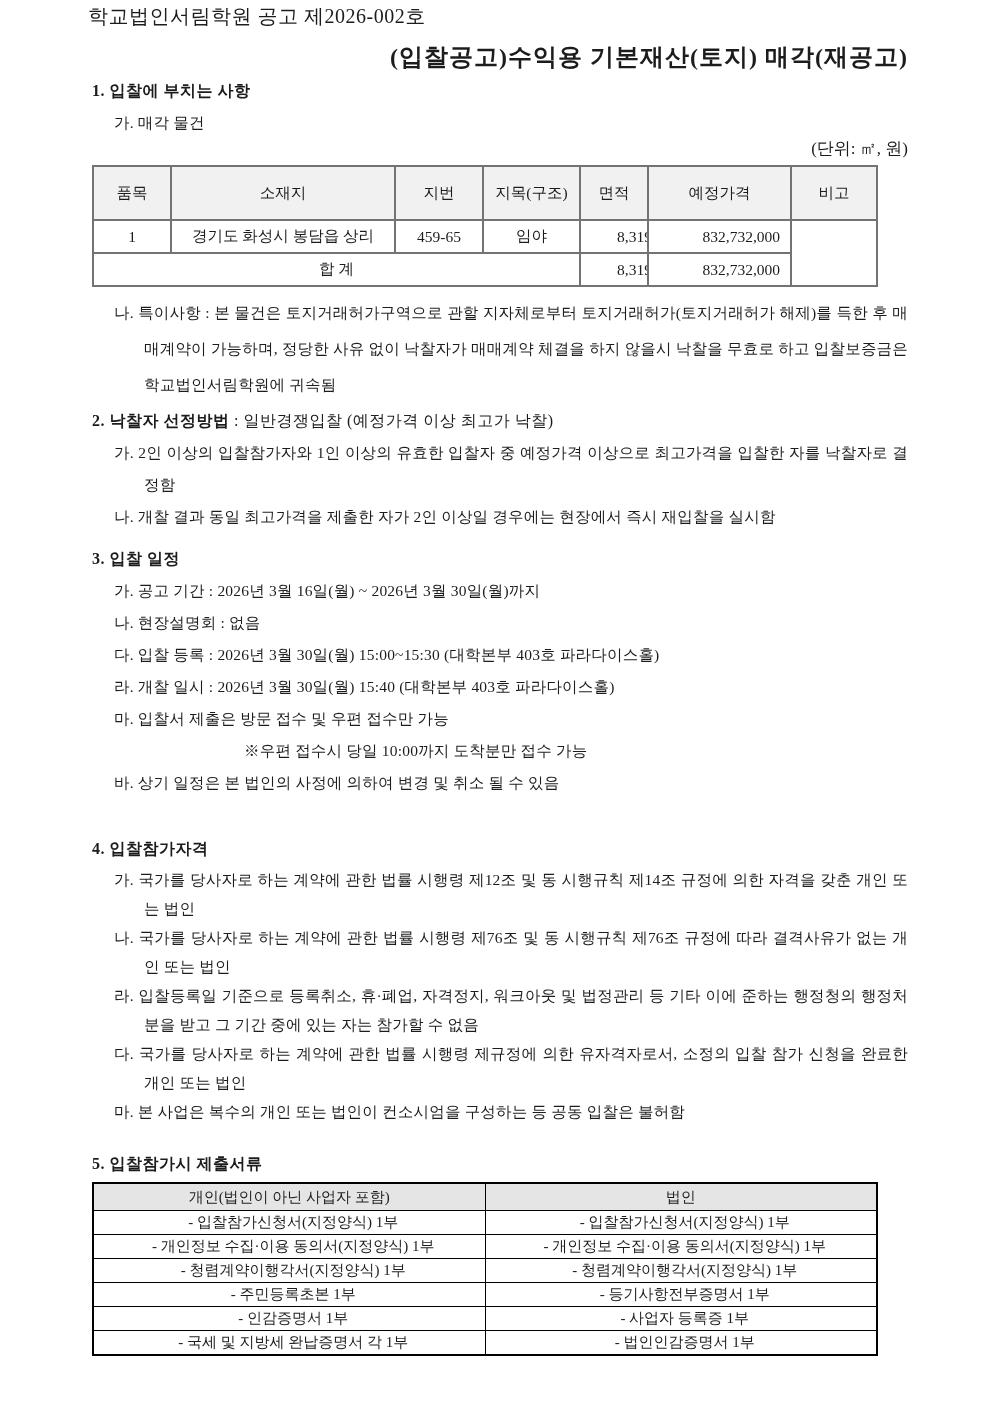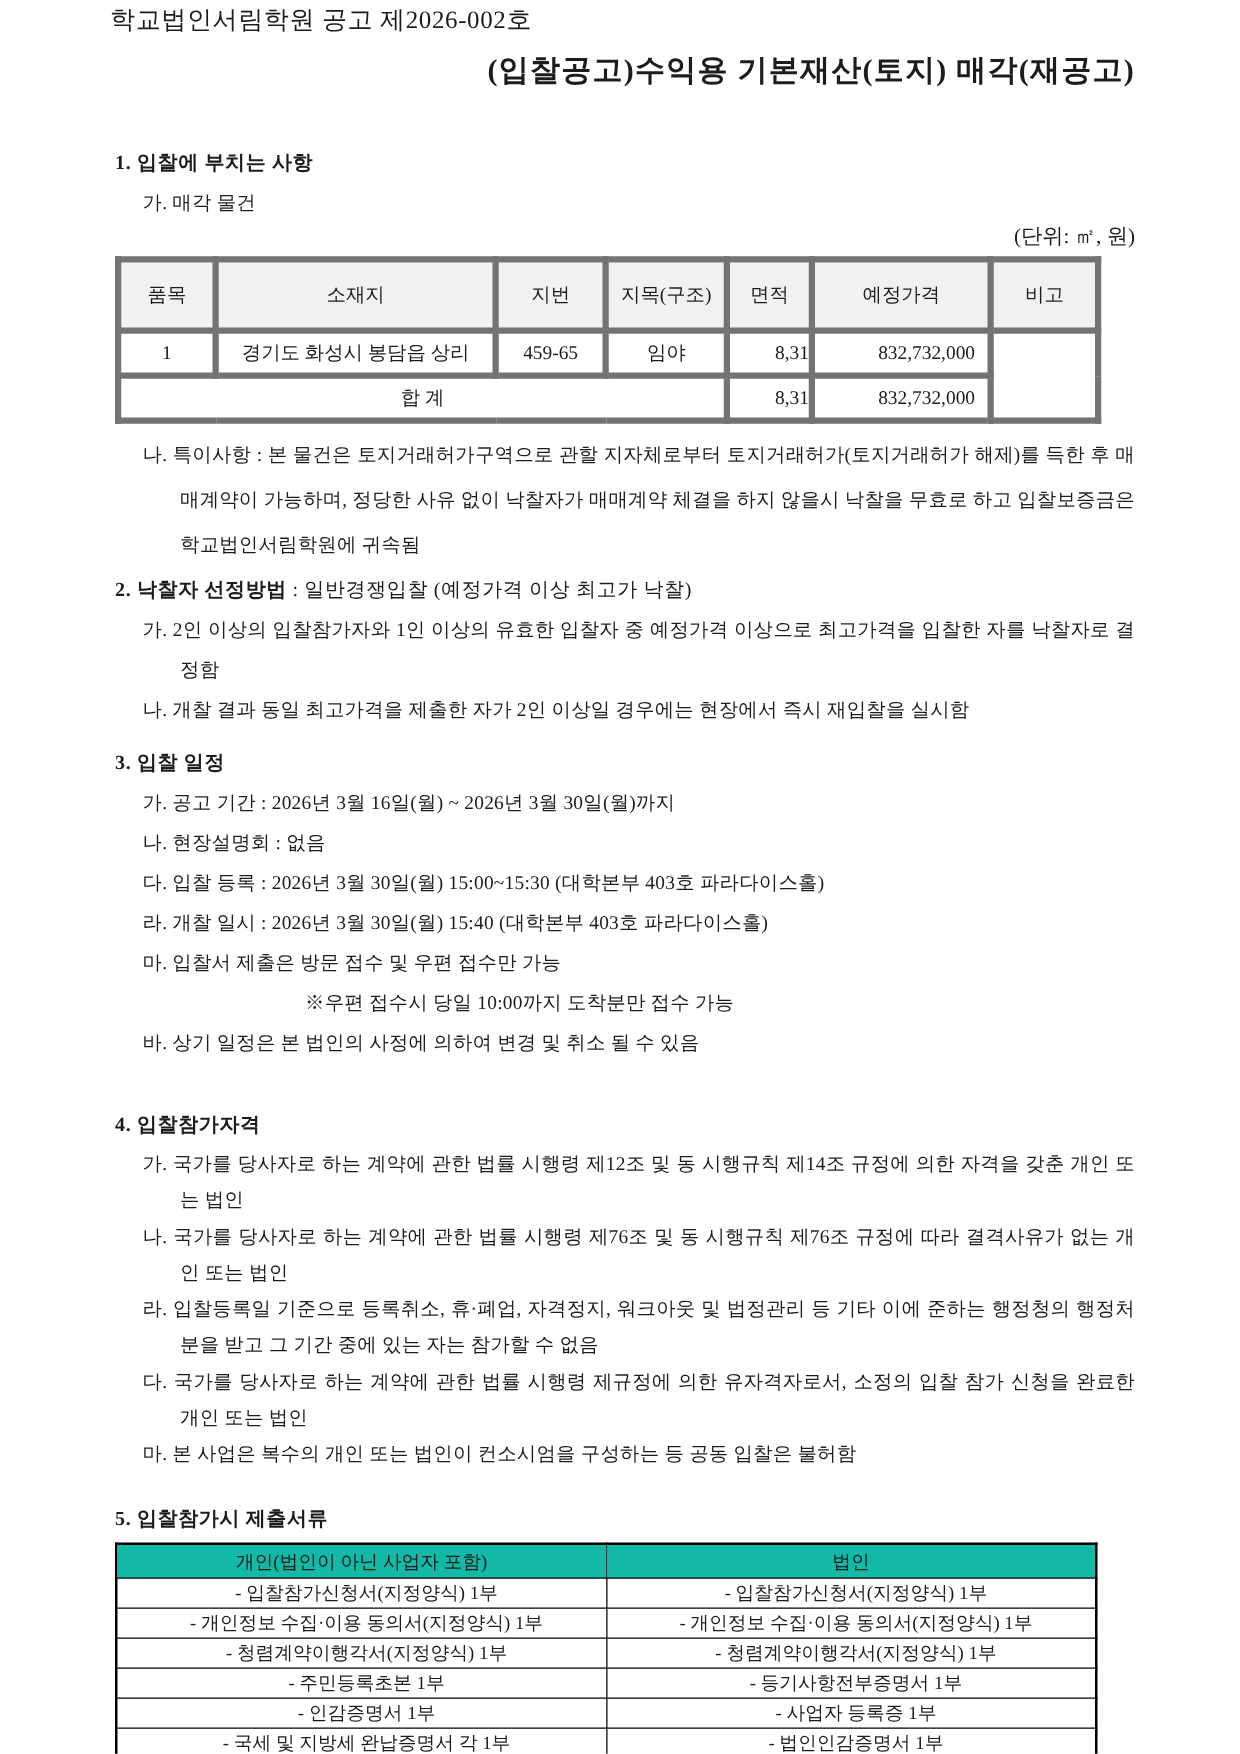--- a/index.html
+++ b/index.html
@@ -30,21 +30,21 @@
     letter-spacing: 1px;
     line-height: 36px;
   }
   .sec-heading {
     font-size: 16px;
     font-weight: bold;
     line-height: 32px;
     letter-spacing: 0.5px;
   }
   .sec-heading .rest { font-weight: normal; }
-  .s1 { margin-top: 40px; }
+  .s1 { }
   .s2 { margin-top: 2px; }
   .s3 { margin-top: 10px; }
   .s4 { margin-top: 34px; }
   .s5 { margin-top: 22px; }
   .items { margin-left: 22px; }
   .item {
     font-size: 15.5px;
     line-height: 32px;
     text-align: justify;
     text-indent: -30px;
@@ -68,21 +68,21 @@
     text-align: left;
   }
   table {
     border-collapse: collapse;
     table-layout: fixed;
     border: 2px solid #000;
     font-size: 15.5px;
   }
   .sale-table { margin-top: 6px; width: 784px; }
   .sale-table th, .sale-table td {
-    border: 5px solid #737373;
+    border: 2px solid #737373;
     padding: 0;
     overflow: hidden;
     white-space: nowrap;
   }
   .sale-table th {
     background: #f1f1f1;
     font-weight: normal;
     height: 52px;
     text-align: center;
   }
@@ -90,21 +90,21 @@
   .sale-table td.num { text-align: right; padding-right: 10px; padding-left: 36px; }
   .docs-table { margin-top: 2px; width: 784px; }
   .docs-table th, .docs-table td {
     border: 1px solid #000;
     padding: 0;
     overflow: hidden;
     white-space: nowrap;
     font-size: 15px;
   }
   .docs-table th {
-    background: #14b8a6;
+    background: #e5e5e5;
     font-weight: normal;
     height: 26px;
     text-align: center;
   }
   .docs-table td {
     height: 23px;
     text-align: center;
     padding-left: 8px;
   }
 </style>

